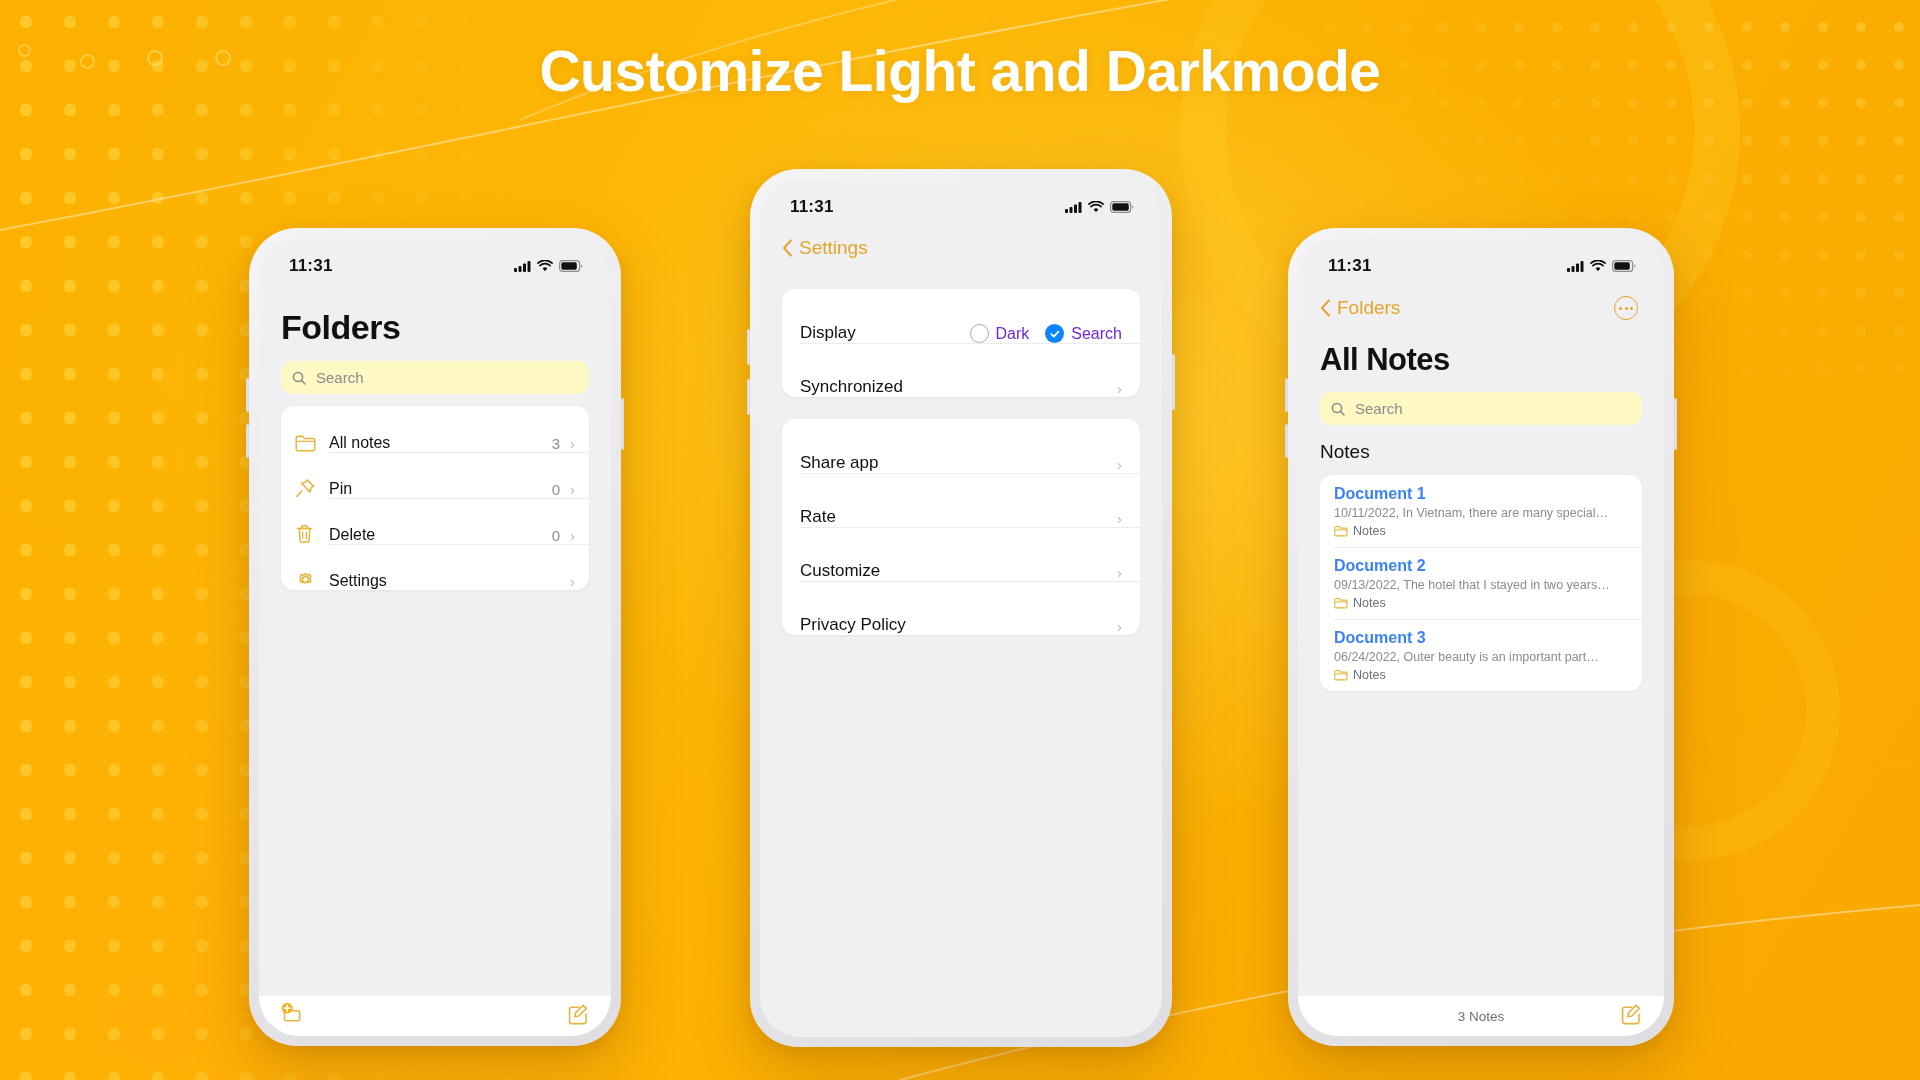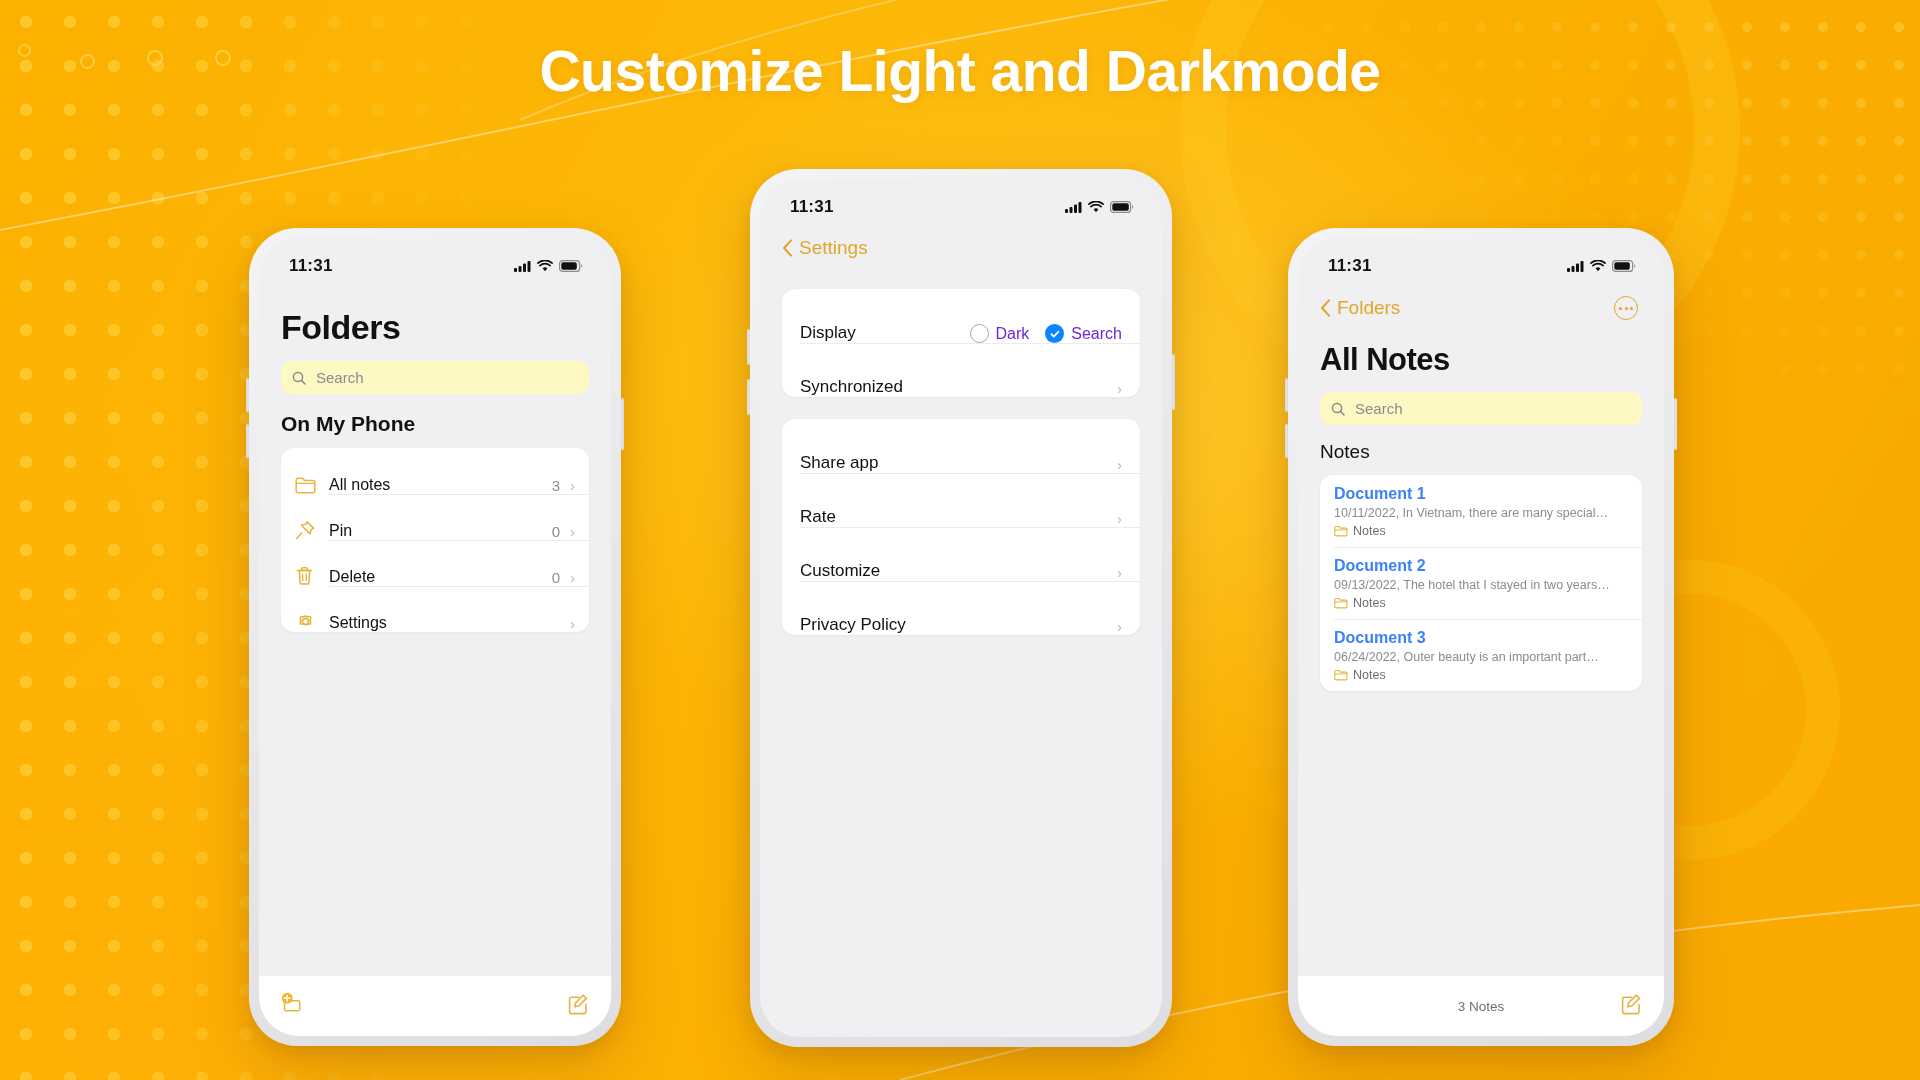--- a/index.html
+++ b/index.html
@@ -183,21 +183,21 @@
     content: ""; position: absolute; left: 14px; right: 0; top: 0; height: 1px; background: #eeeef1;
   }
   .noterow .nt-title { font-size: 16px; font-weight: bold; color: #3b82f6; margin-bottom: 3px; }
   .noterow .nt-sub { font-size: 12.5px; color: #8b8b90; margin-bottom: 4px; }
   .noterow .nt-folder { display: flex; align-items: center; gap: 5px; font-size: 12.5px; color: #6f6f75; }
 
   
   .bottombar {
     margin-top: auto;
     background: #fff;
-    height: 60px;
+    height: 40px;
     display: flex; align-items: center; justify-content: space-between;
     padding: 10px 20px;
     position: relative;
   }
   .bottombar .bb-center {
     position: absolute; left: 0; right: 0; text-align: center;
     font-size: 13.5px; color: #6f6f75;
   }
   .bottombar .spacer { width: 26px; height: 26px; }
 
@@ -260,23 +260,20 @@
     <div class="pad-h" style="margin-top:14px;">
       <div class="search">
         <svg width="14" height="14" viewBox="0 0 14 14">
           <circle cx="6" cy="6" r="4.6" stroke="#8a8a8f" stroke-width="1.5" fill="none"></circle>
           <line x1="9.4" y1="9.4" x2="13" y2="13" stroke="#8a8a8f" stroke-width="1.5" stroke-linecap="round"></line>
         </svg>
         <span class="ph">Search</span>
       </div>
     </div>
 
-    <div class="pad-h" style="margin-top:18px;">
-      <div class="sectionlabel">On My Phone</div>
-    </div>
 
     <div class="pad-h" style="margin-top:12px;">
       <div class="card">
 
         <div class="row">
           <span class="ico">
             <svg width="21" height="18" viewBox="0 0 21 18">
               <path d="M1.2 4.2 a2 2 0 0 1 2-2 h4.4 l2 2.4 h8.2 a2 2 0 0 1 2 2 v8.2 a2 2 0 0 1 -2 2 h-14.6 a2 2 0 0 1 -2 -2 z" fill="none" stroke="#E6B43C" stroke-width="1.5" stroke-linejoin="round"></path>
               <line x1="1.6" y1="7.4" x2="19.6" y2="7.4" stroke="#E6B43C" stroke-width="1.3"></line>
             </svg>

